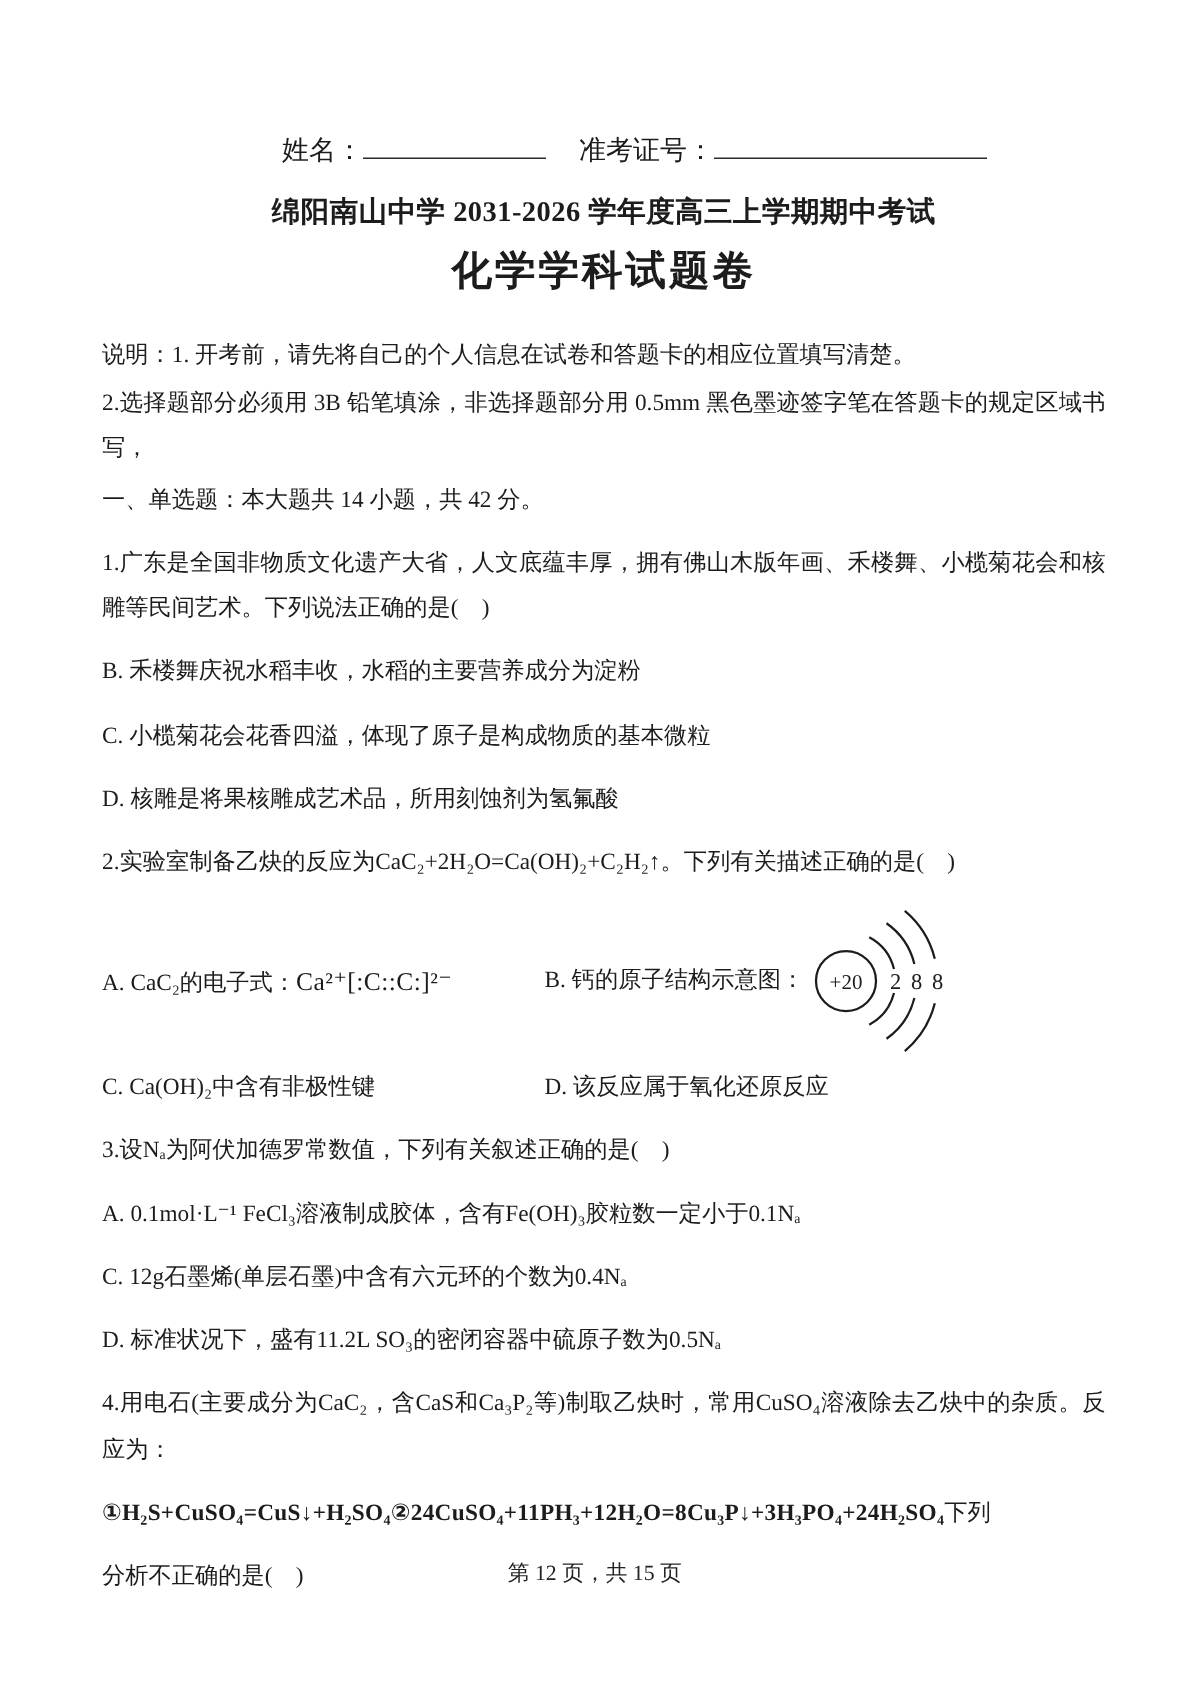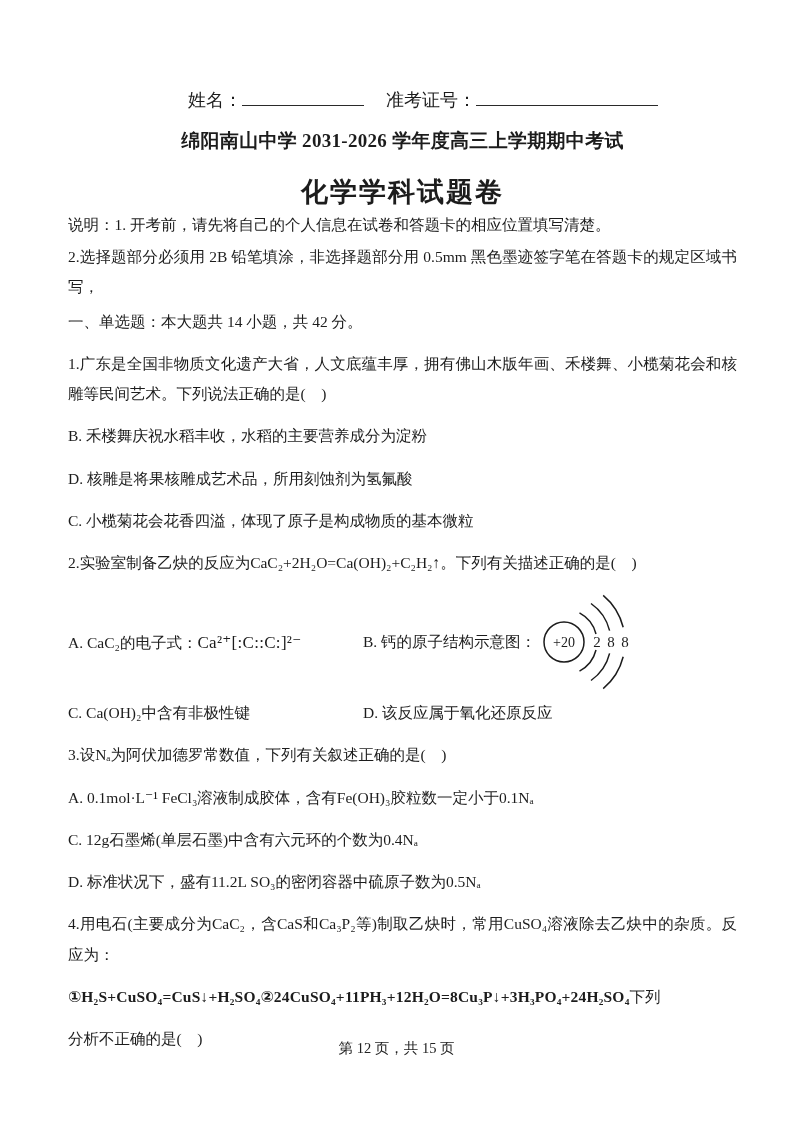--- a/index.html
+++ b/index.html
@@ -40,31 +40,31 @@
     text-align: center;
     font-size: 19px;
     font-weight: 700;
     margin-top: 16px;
     letter-spacing: .3px;
   }
   .paper-title {
     text-align: center;
     font-size: 27px;
     font-weight: 600;
-    margin-top: 20px;
+    margin-top: 8px;
     letter-spacing: 2px;
   }
   
   p.line {
     font-size: 15.5px;
     line-height: 1.95;
     margin: 0 0 12px 0;
     text-align: justify;
   }
-  p.note { margin-top: 0; margin-bottom: 0; }
+  p.note { margin-top: 24px; margin-bottom: 0; }
   p.note2 { margin-top: 2px; margin-bottom: 0; }
   p.section-heading { margin-top: 4px; }
   .opt-row {
     display: flex;
     font-size: 15.5px;
     line-height: 1.95;
     margin: 0 0 12px 0;
   }
   .opt-left { width: 295px; flex: none; }
   .opt-right { flex: 1; }
@@ -116,28 +116,28 @@
 <div class="page">
 
   <div class="name-row">
     <span>姓名：</span><span class="blank name"></span><span>准考证号：</span><span class="blank examno"></span>
   </div>
 
   <div class="school-session">绵阳南山中学 2031-2026 学年度高三上学期期中考试</div>
   <div class="paper-title">化学学科试题卷</div>
 
   <p class="line note">说明：1. 开考前，请先将自己的个人信息在试卷和答题卡的相应位置填写清楚。</p>
-  <p class="line note2">2.选择题部分必须用 2B 铅笔填涂，非选择题部分用 0.5mm 黑色墨迹签字笔在答题卡的规定区域书写，</p>
+  <p class="line note2">2.选择题部分必须用 3B 铅笔填涂，非选择题部分用 0.5mm 黑色墨迹签字笔在答题卡的规定区域书写，</p>
 
   <p class="line section-heading">一、单选题：本大题共 14 小题，共 42 分。</p>
 
   <p class="line">1.广东是全国非物质文化遗产大省，人文底蕴丰厚，拥有佛山木版年画、禾楼舞、小榄菊花会和核雕等民间艺术。下列说法正确的是(　)</p>
   <p class="line">B. 禾楼舞庆祝水稻丰收，水稻的主要营养成分为淀粉</p>
+  <p class="line">C. 小榄菊花会花香四溢，体现了原子是构成物质的基本微粒</p>
   <p class="line">D. 核雕是将果核雕成艺术品，所用刻蚀剂为氢氟酸</p>
-  <p class="line">C. 小榄菊花会花香四溢，体现了原子是构成物质的基本微粒</p>
 
   <p class="line">2.实验室制备乙炔的反应为CaC₂+2H₂O=Ca(OH)₂+C₂H₂↑。下列有关描述正确的是(　)</p>
 
   <div class="opt-row ab">
     <div class="opt-left">
       <span>A. CaC₂的电子式：</span><span class="formula">Ca²⁺[:C::C:]²⁻</span>
     </div>
     <div class="opt-right">
       <span>B. 钙的原子结构示意图：</span>
       <svg class="atom-svg" width="118" height="104" viewBox="0 0 118 104">

